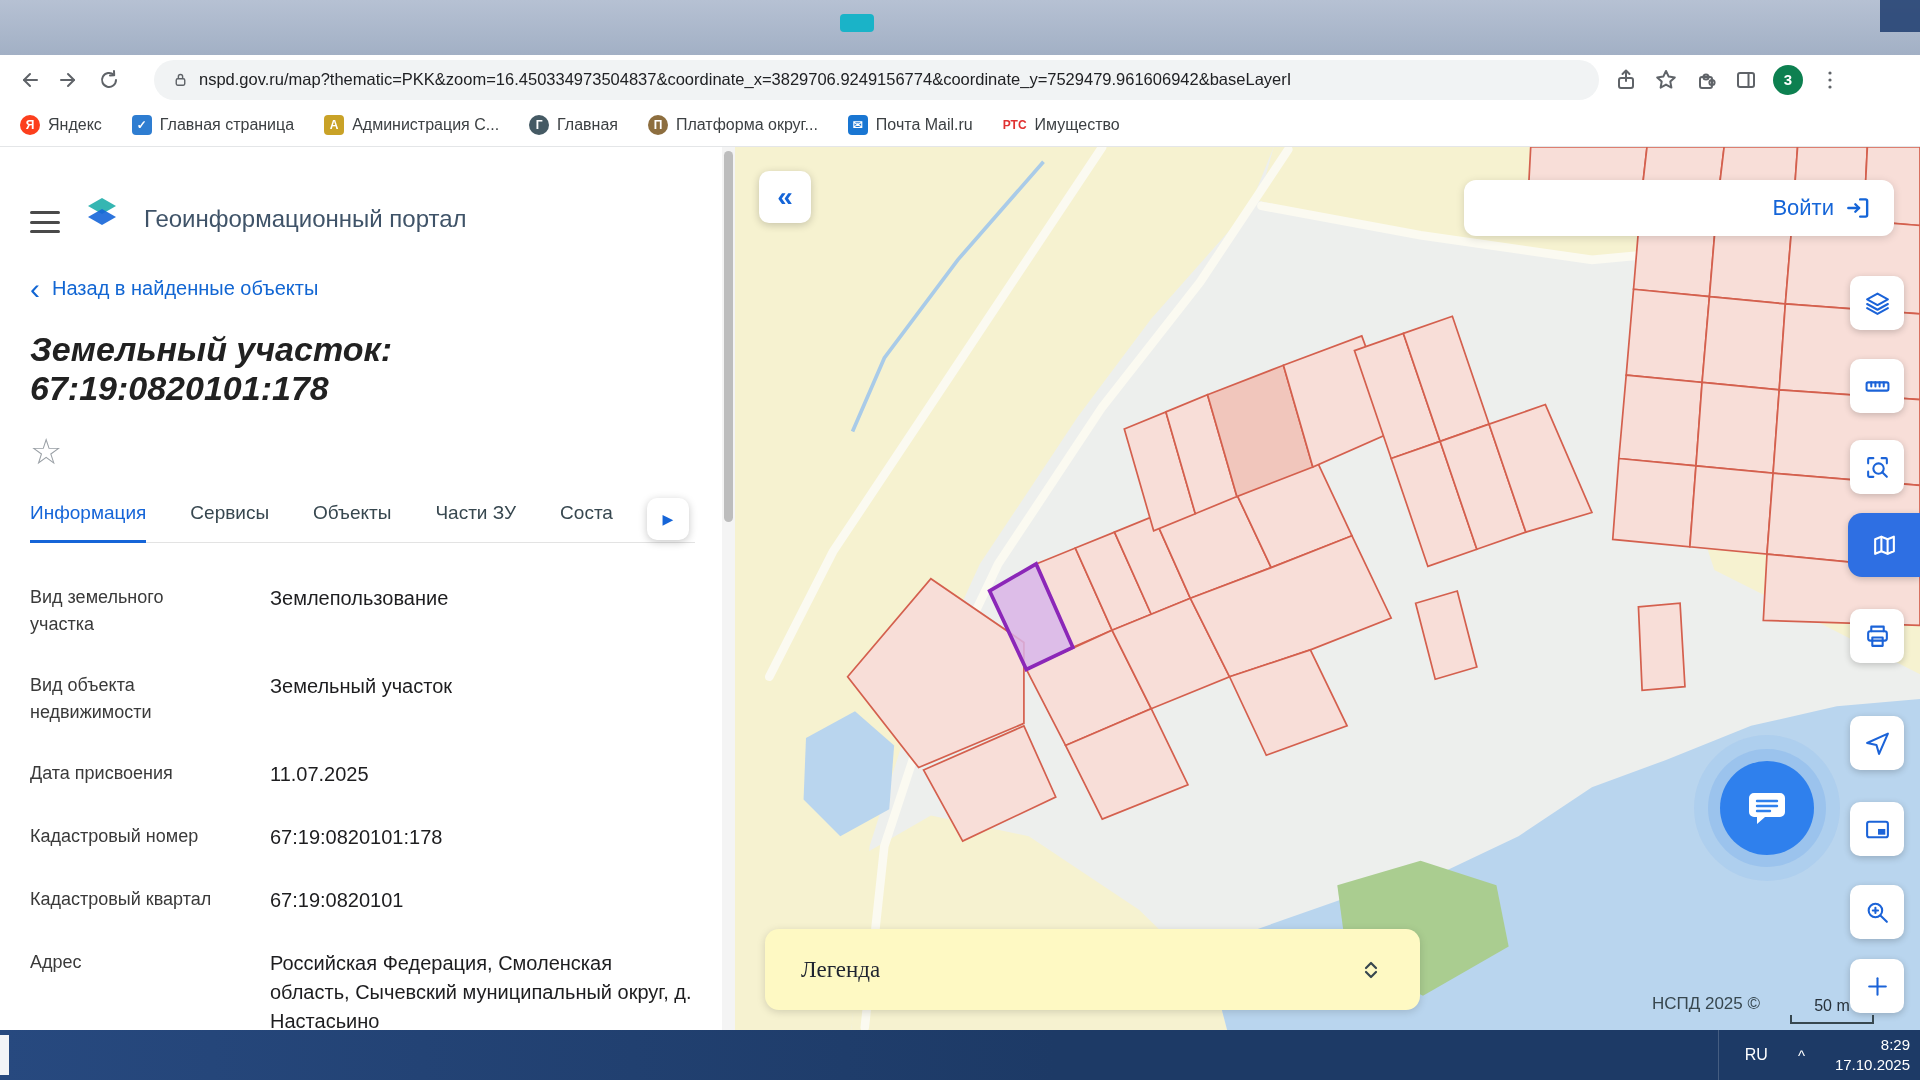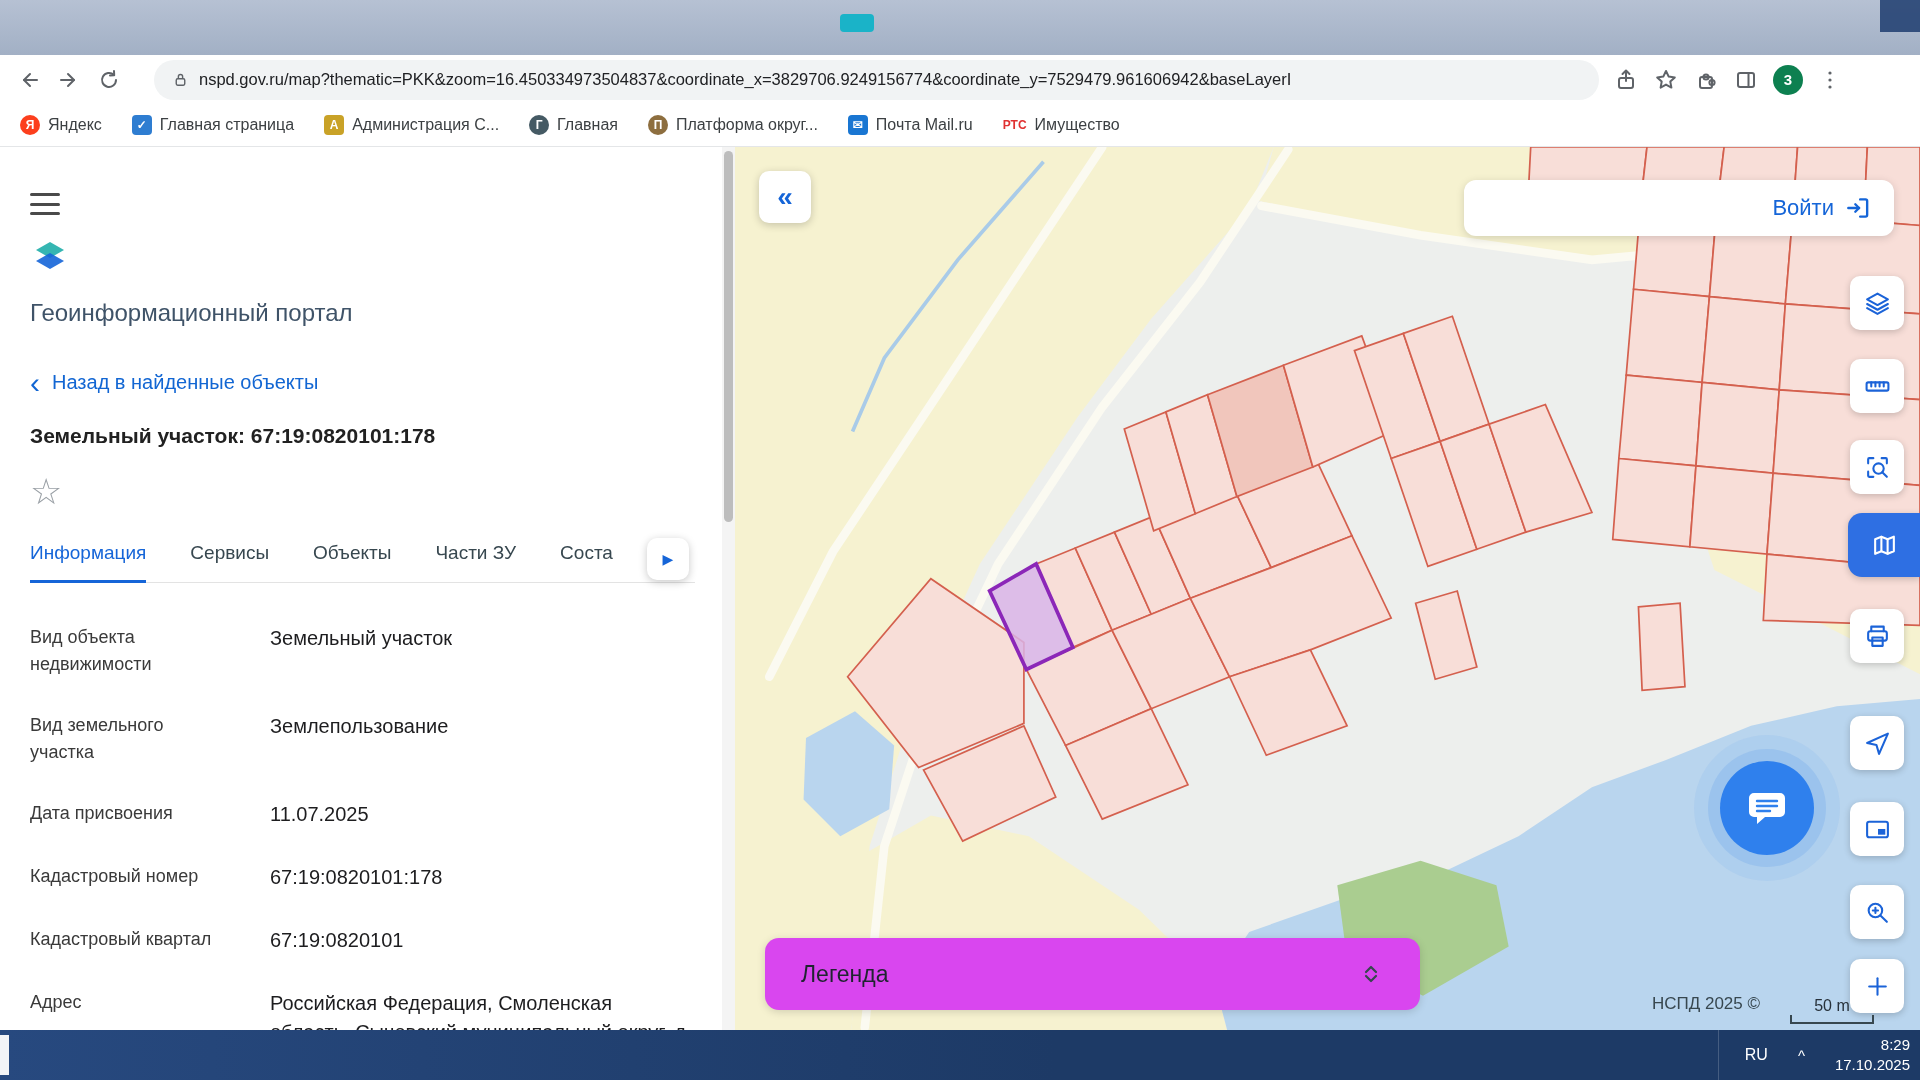--- a/index.html
+++ b/index.html
@@ -24,28 +24,28 @@
   .bookmarks { height:43px; background:#fff; border-bottom:1px solid #e4e6e8; display:flex; align-items:center; padding:0 20px; gap:30px; }
   .bookmark { display:flex; align-items:center; gap:8px; cursor:pointer; }
   .bm-icon { width:20px; height:20px; display:flex; align-items:center; justify-content:center; font-size:12px; font-weight:700; flex:0 0 auto; }
   .bm-label { font-size:16px; color:#3c4043; white-space:nowrap; }
 
   
   .main { display:flex; height:883px; }
 
   
   .panel { position:relative; width:735px; height:883px; background:#fff; padding:46px 40px 0 30px; overflow:hidden; flex:0 0 auto; }
-  .panel-header { display:flex; align-items:flex-start; gap:22px;flex-direction:column; }
+  .panel-header { display:flex; align-items:flex-end; gap:22px; }
   .hamburger { width:30px; height:22px; display:flex; flex-direction:column; justify-content:space-between; background:none; border:none; cursor:pointer; }
   .hamburger i { display:block; height:3px; background:#4a4a4a; border-radius:2px; }
   .portal-title { font-size:24px; color:#3f5368; }
   .back-link { margin-top:44px; display:flex; align-items:center; gap:12px; color:#1266d3; cursor:pointer; }
   .back-chevron { font-size:30px; line-height:20px; }
   .back-text { font-size:20px; }
-  .page-title { margin-top:30px; font-size:21px; font-weight:600; color:#212121; }
+  .page-title { margin-top:30px; font-size:34px; font-weight:600; color:#212121;font-style:italic; }
   .star-btn { margin-top:22px; width:44px; height:44px; border:none; background:transparent; font-size:36px; color:#9aa0a6; cursor:pointer; text-align:left; }
   .tabs-wrap { position:relative; margin-top:28px; border-bottom:1px solid #e3e3e3; }
   .tabs { display:flex; gap:44px;margin-top:24px; }
   .tab { font-size:19px; color:#37474f; padding-bottom:16px; cursor:pointer; white-space:nowrap; }
   .tab.active { color:#1565d8; border-bottom:3px solid #1565d8; margin-bottom:-1px; }
   .tabs-more { position:absolute; right:6px; top:-4px; width:42px; height:42px; background:#fff; border:none; border-radius:10px; box-shadow:0 2px 8px rgba(0,0,0,.22); color:#1565d8; font-size:14px; cursor:pointer; }
   .fields { margin-top:24px; }
   .field { display:grid; grid-template-columns:200px 1fr; column-gap:40px; padding:17px 0; }
   .field-label { font-size:18px; color:#3a3a3a; line-height:1.5; }
   .field-value { font-size:20px; color:#1d1d1f; line-height:1.45; }
@@ -71,21 +71,21 @@
 
   .mtb { position:absolute; right:16px; width:54px; height:54px; background:#fff; border:none; border-radius:10px; box-shadow:0 2px 7px rgba(0,0,0,.2); display:flex; align-items:center; justify-content:center; cursor:pointer; }
   .mtb svg { width:27px; height:27px; stroke:#1b63d8; stroke-width:2; fill:none; stroke-linecap:round; stroke-linejoin:round; }
   .mtb.active-tool { right:0; width:72px; height:64px; border-radius:14px 0 0 14px; background:#2e6fe3; }
   .mtb.active-tool svg { stroke:#fff; }
   .mtb .fillb { fill:#1b63d8; stroke:none; }
 
   .chat-btn { position:absolute; right:106px; top:614px; width:94px; height:94px; border-radius:50%; border:none; background:#2f80ed; box-shadow:0 0 0 12px rgba(47,128,237,.15), 0 0 0 26px rgba(47,128,237,.07); display:flex; align-items:center; justify-content:center; cursor:pointer; }
   .chat-btn svg { width:46px; height:46px; }
 
-  .legend { position:absolute; left:30px; bottom:20px; width:655px; height:72px; background:#d946ef; border-radius:14px; box-shadow:0 2px 8px rgba(0,0,0,.15); display:flex; align-items:center; justify-content:space-between; padding:0 36px; }
+  .legend { position:absolute; left:30px; bottom:20px; width:655px; height:81px; background:#fef9c3; border-radius:14px; box-shadow:0 2px 8px rgba(0,0,0,.15); display:flex; align-items:center; justify-content:space-between; padding:0 36px;font-family:Liberation Serif, serif; }
   .legend-label { font-size:23px; color:#1f2430; }
   .legend-toggle { cursor:pointer; display:flex; }
   .legend-toggle svg { width:26px; height:26px; stroke:#37474f; stroke-width:2.2; fill:none; stroke-linecap:round; stroke-linejoin:round; }
 
   .attribution { position:absolute; right:160px; bottom:16px; font-size:17px; color:#37474f; }
   .scalebar { position:absolute; right:46px; bottom:6px; width:84px; text-align:center; }
   .scalebar .st { font-size:16px; color:#27313a; }
   .scalebar .bracket { height:9px; border-left:2px solid #37474f; border-right:2px solid #37474f; border-bottom:2px solid #37474f; }
 
   
@@ -252,27 +252,27 @@
             <div class="tab">
               <span>Соста</span>
             </div>
           </div>
         <button class="tabs-more">▶</button>
       </div>
 
       <div class="fields">
 
           <div class="field">
+            <div class="field-label">Вид земельного участка</div>
+            <div class="field-value">Землепользование</div>
+          </div>
+
+          <div class="field">
             <div class="field-label">Вид объекта недвижимости</div>
             <div class="field-value">Земельный участок</div>
-          </div>
-
-          <div class="field">
-            <div class="field-label">Вид земельного участка</div>
-            <div class="field-value">Землепользование</div>
           </div>
 
           <div class="field">
             <div class="field-label">Дата присвоения</div>
             <div class="field-value">11.07.2025</div>
           </div>
 
           <div class="field">
             <div class="field-label">Кадастровый номер</div>
             <div class="field-value">67:19:0820101:178</div>

